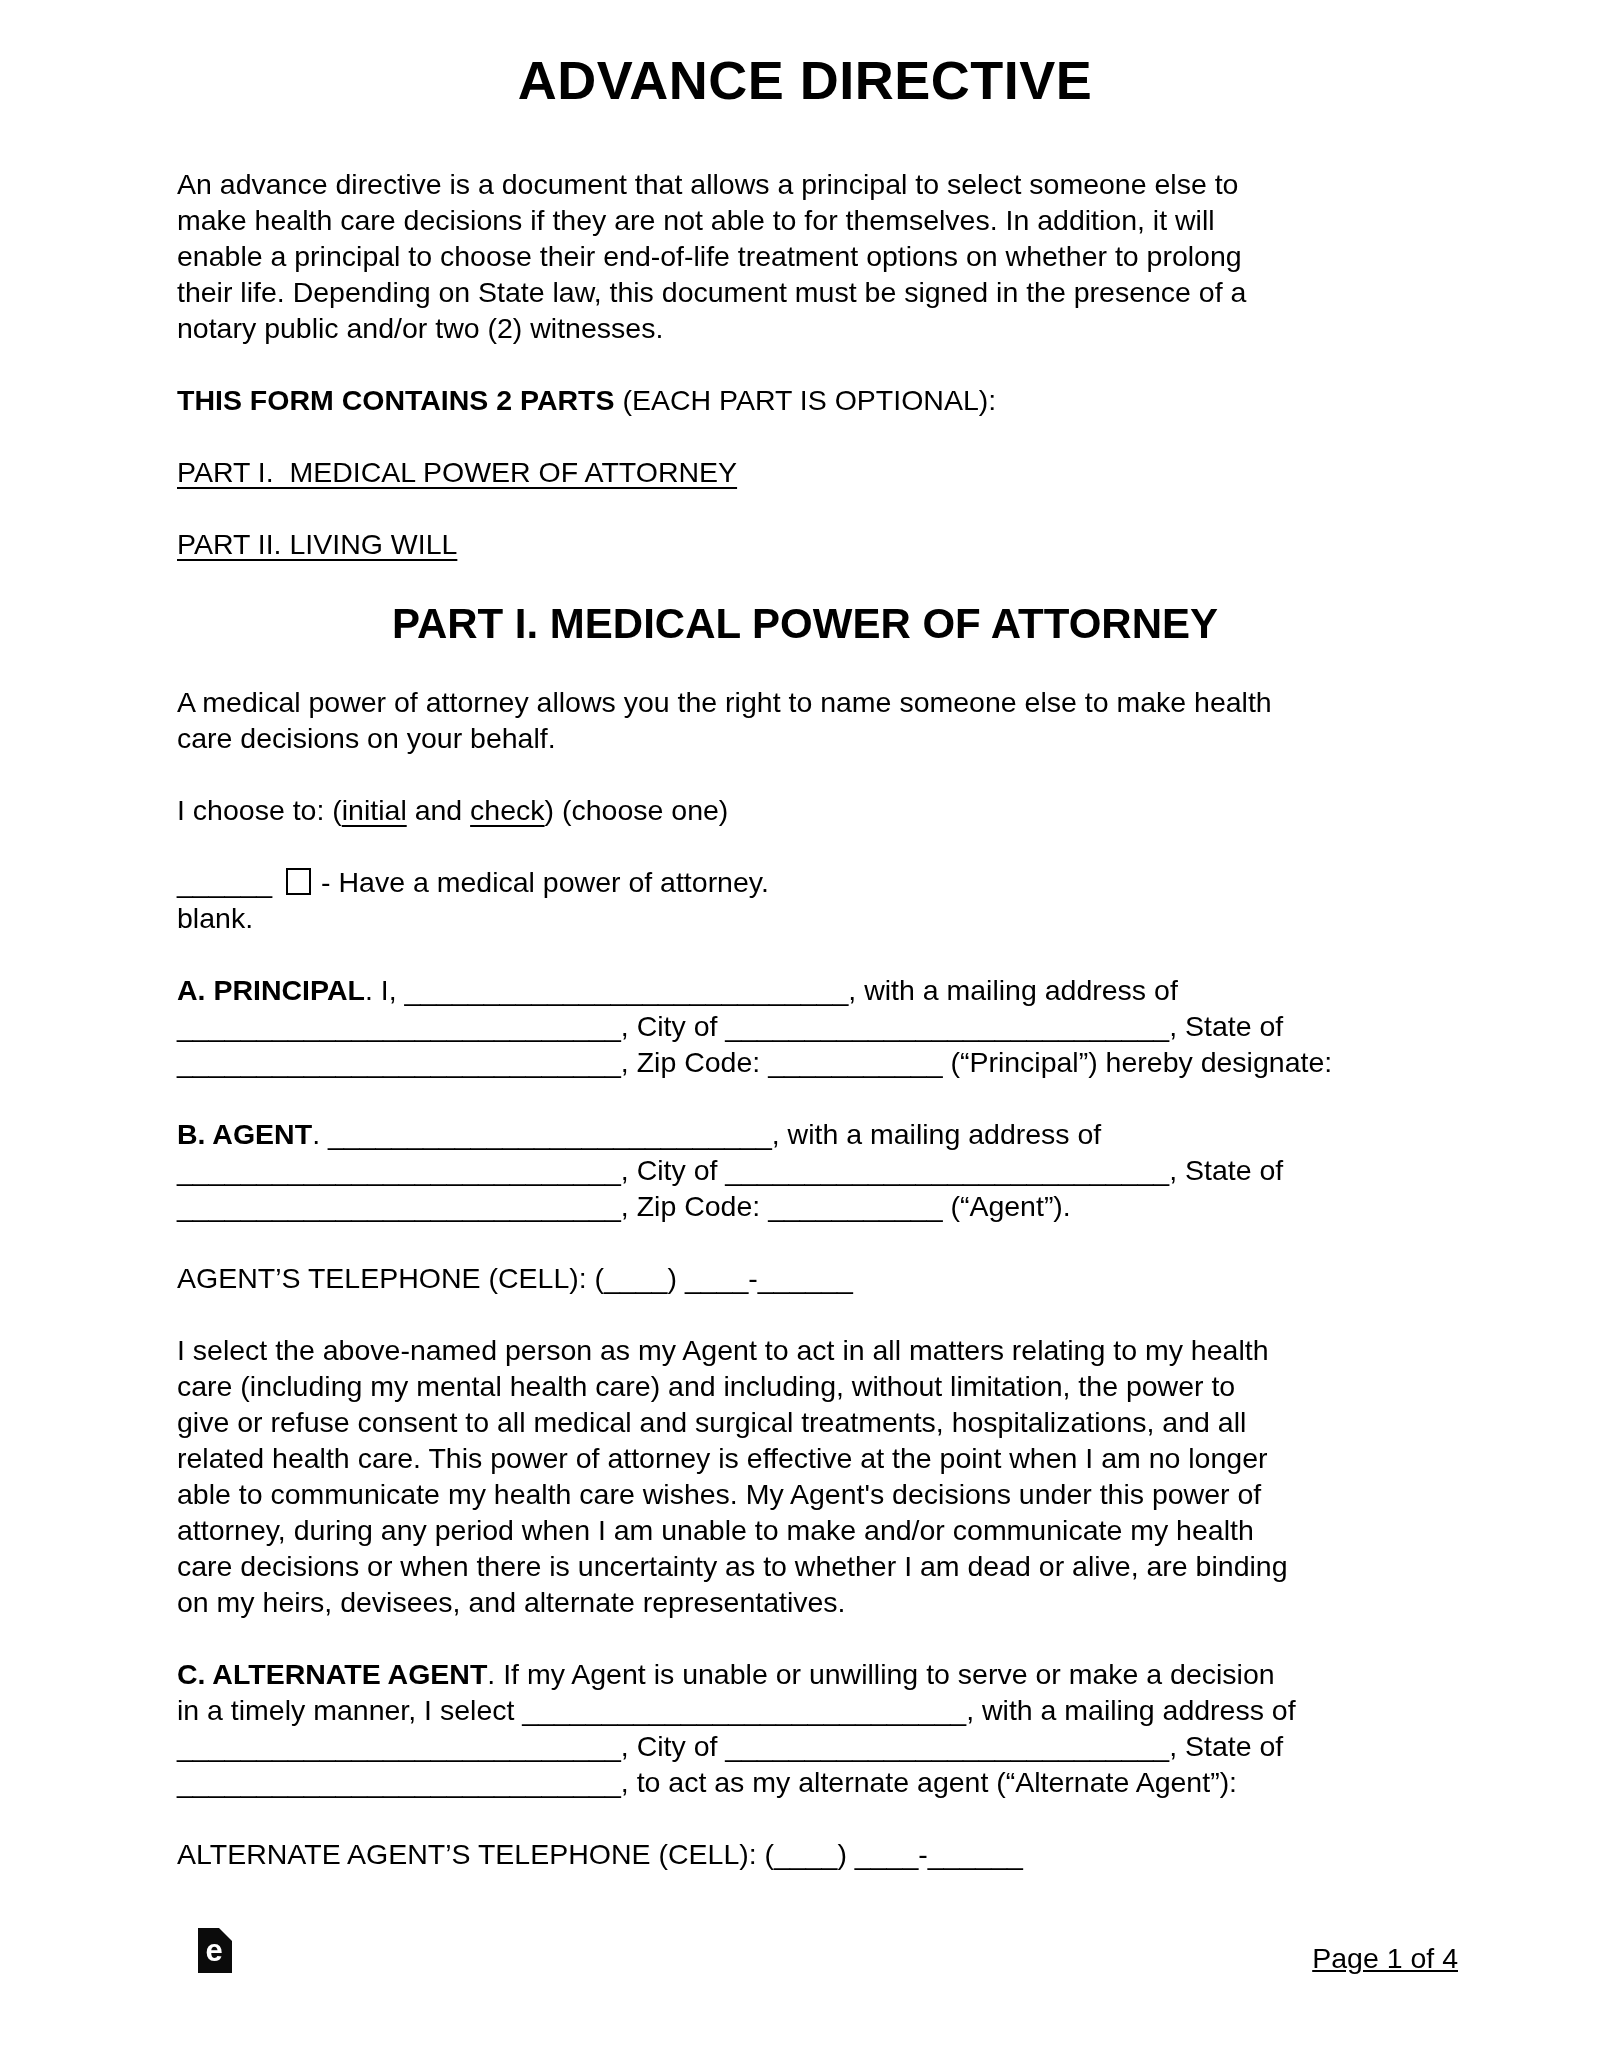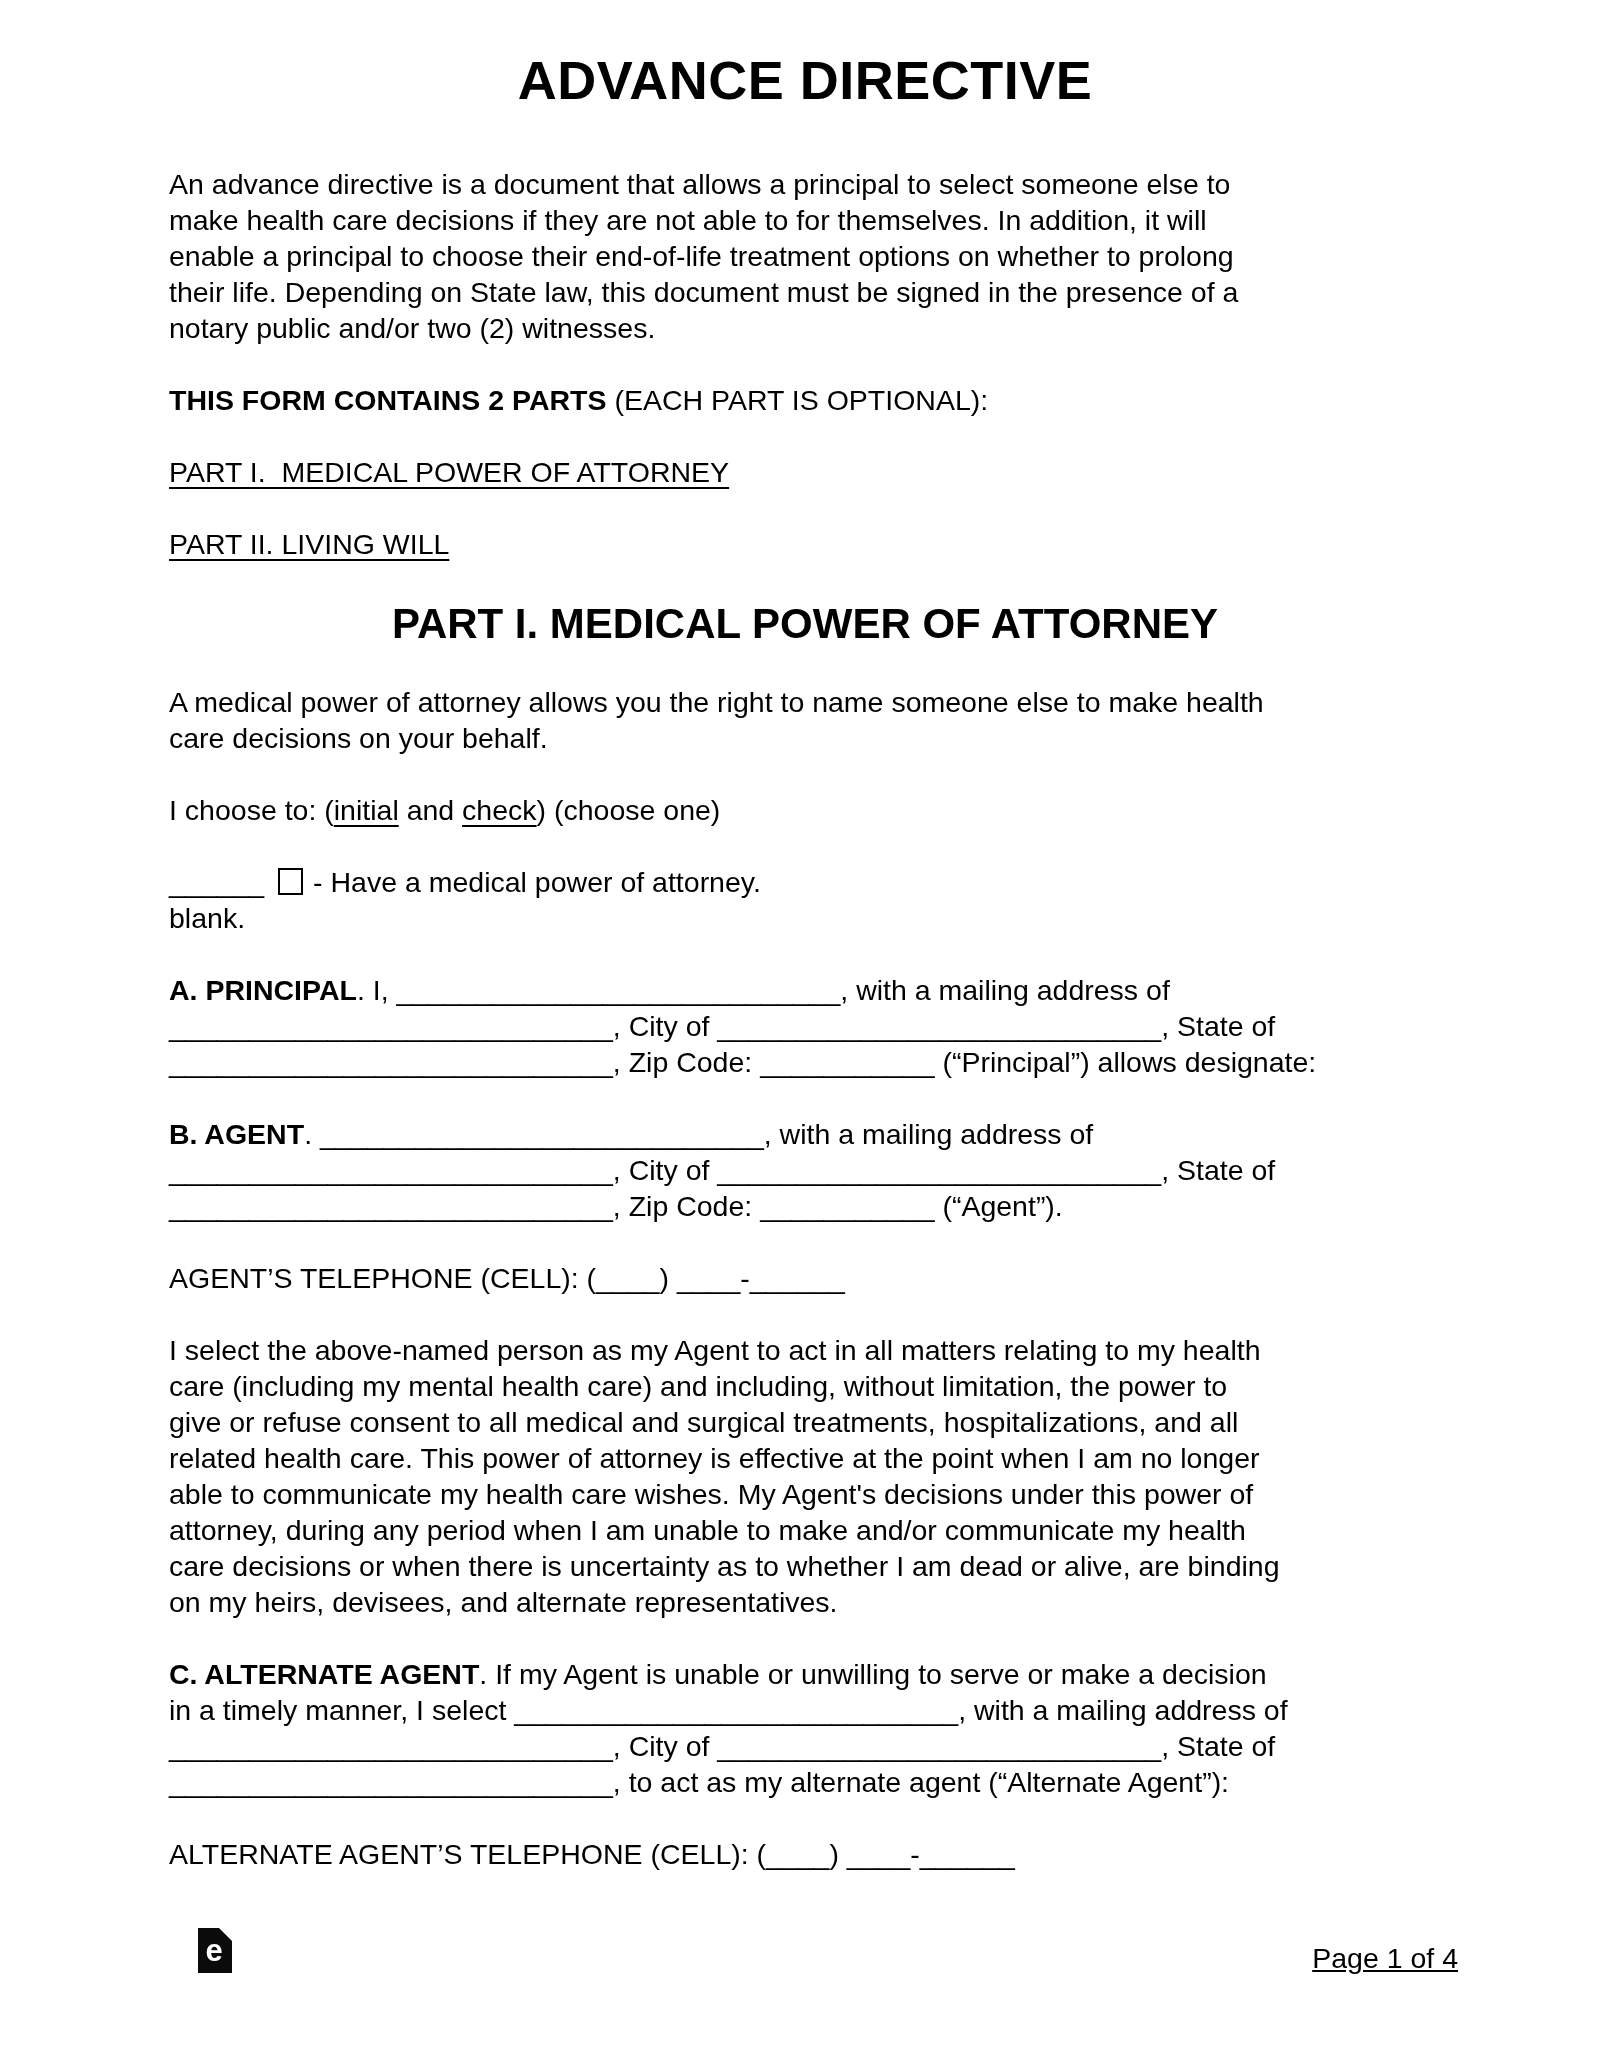--- a/index.html
+++ b/index.html
@@ -14,21 +14,21 @@
     overflow:hidden;
   }
   h1.doc-title{
     font-size:54px;line-height:60px;font-weight:bold;
     text-align:center;margin:8px 0 56px 0;letter-spacing:.5px;
   }
   h2.part-heading{
     font-size:42px;line-height:48px;font-weight:bold;
     text-align:center;margin:38px 0 30px 0;
   }
-  .para{margin:36px 4px;}
+  .para{margin:36px 12px;}
   .tline{white-space:pre;}
   .fline{white-space:pre;}
   .b{font-weight:bold;}
   .u{text-decoration:underline;text-underline-offset:5px;white-space:pre-wrap;}
   .blank{white-space:pre;}
   .cb{
     display:inline-block;width:21px;height:23px;
     border:2px solid #000;background:#fff;
     vertical-align:-3px;margin:0 10px 0 14px;
   }
@@ -67,21 +67,21 @@
   <div class="para fline"><span>I choose to: (</span><span class="u">initial</span><span> and </span><span class="u">check</span><span>) (choose one)</span></div>
 
   <div class="para">
     <div class="fline"><span class="blank">______</span><span class="cb"></span><span>- Have a medical power of attorney.</span></div>
     <div class="opt-cont">blank.</div>
   </div>
 
   <div class="para">
     <div class="fline"><span class="b">A. PRINCIPAL</span><span>. I, </span><span class="blank">____________________________</span><span>, with a mailing address of</span></div>
     <div class="fline"><span class="blank">____________________________</span><span>, City of </span><span class="blank">____________________________</span><span>, State of</span></div>
-    <div class="fline"><span class="blank">____________________________</span><span>, Zip Code: </span><span class="blank">___________</span><span> (“Principal”) allows designate:</span></div>
+    <div class="fline"><span class="blank">____________________________</span><span>, Zip Code: </span><span class="blank">___________</span><span> (“Principal”) hereby designate:</span></div>
   </div>
 
   <div class="para">
     <div class="fline"><span class="b">B. AGENT</span><span>. </span><span class="blank">____________________________</span><span>, with a mailing address of</span></div>
     <div class="fline"><span class="blank">____________________________</span><span>, City of </span><span class="blank">____________________________</span><span>, State of</span></div>
     <div class="fline"><span class="blank">____________________________</span><span>, Zip Code: </span><span class="blank">___________</span><span> (“Agent”).</span></div>
   </div>
 
   <div class="para fline"><span>AGENT’S TELEPHONE (CELL): </span><span class="blank">(____) ____-______</span></div>
 

